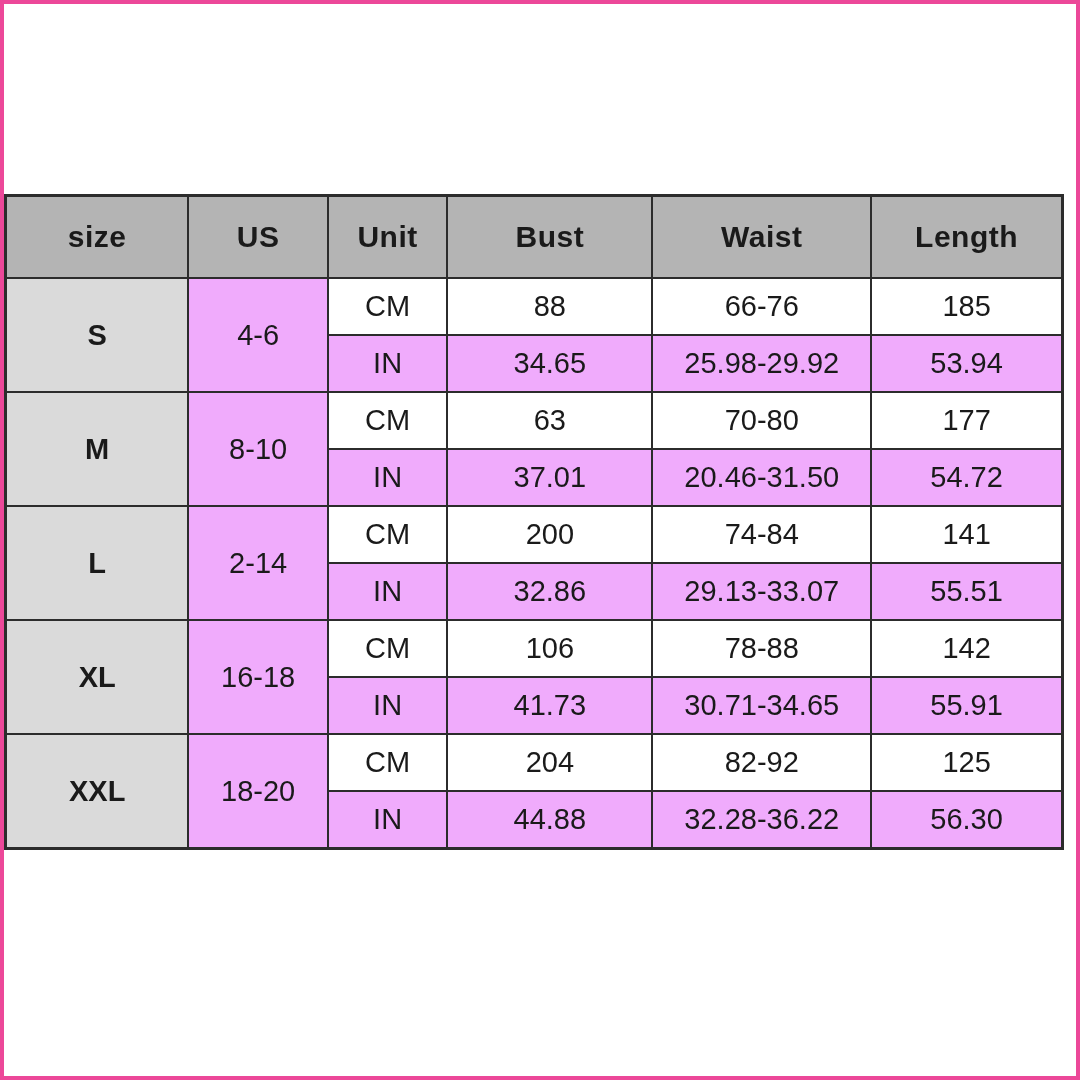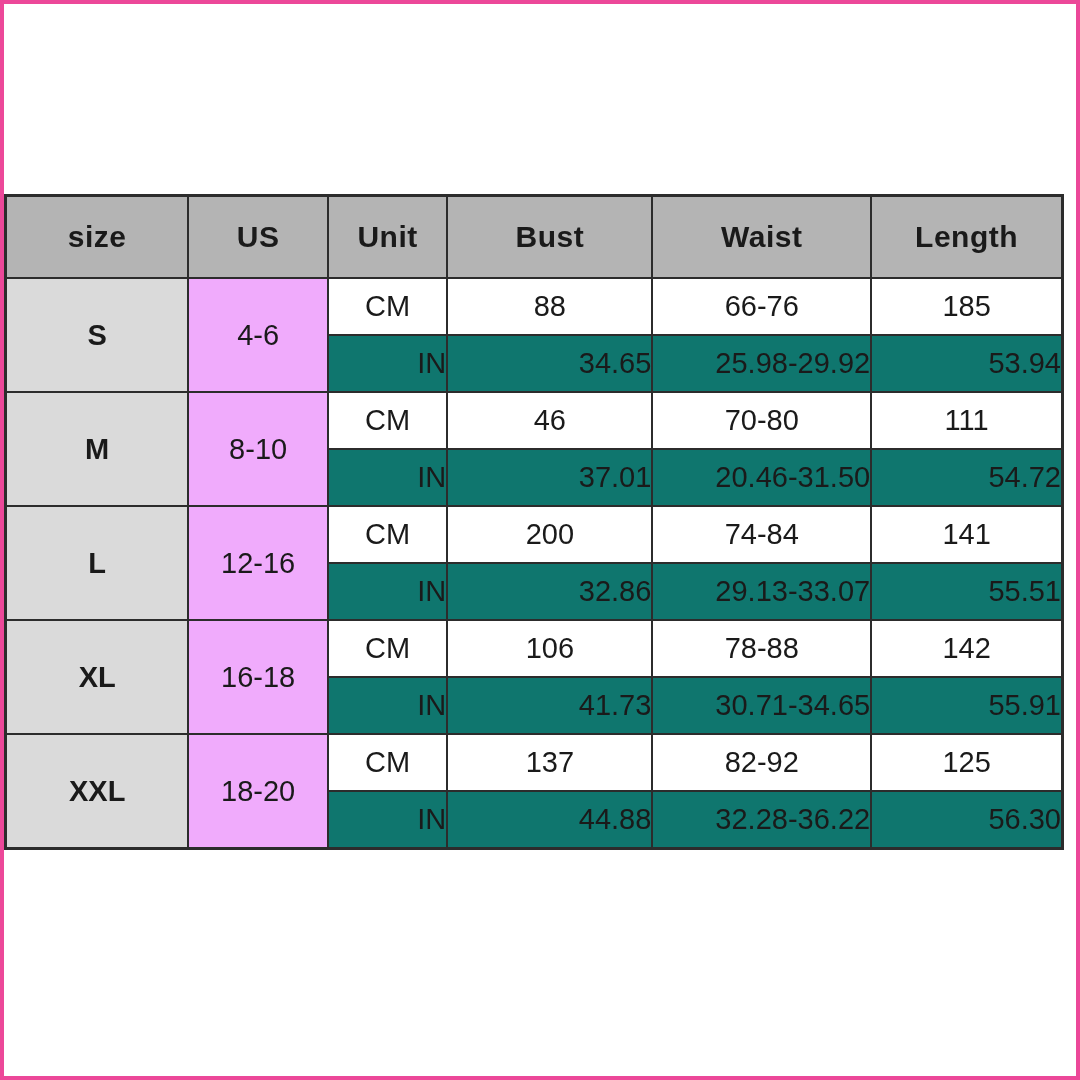--- a/index.html
+++ b/index.html
@@ -57,21 +57,21 @@
   }
   td.size-cell {
     background: #dadada;
     font-weight: bold;
   }
   td.us-cell {
     background: #f0abfc;
     margin-top: 22px;
   }
   tr.cm-row td.data-cell { background: #ffffff; margin-left: 48px; }
-  tr.in-row td.data-cell { background: #0f766e; text-align: right; }
+  tr.in-row td.data-cell { background: #f0abfc; }
   tr.in-row td.data-cell { border-top-color: #4a4a4a; }
 </style>
 </head>
 <body>
 
 <div class="frame">
   <div class="table-wrap">
     <table class="size-chart">
       <colgroup>
         <col class="c-size">
@@ -105,34 +105,34 @@
           <td class="data-cell">IN</td>
           <td class="data-cell">34.65</td>
           <td class="data-cell">25.98-29.92</td>
           <td class="data-cell">53.94</td>
         </tr>
 
         <tr class="cm-row">
           <td class="size-cell" rowspan="2">M</td>
           <td class="us-cell" rowspan="2">8-10</td>
           <td class="data-cell">CM</td>
-          <td class="data-cell">46</td>
+          <td class="data-cell">63</td>
           <td class="data-cell">70-80</td>
-          <td class="data-cell">111</td>
+          <td class="data-cell">177</td>
         </tr>
         <tr class="in-row">
           <td class="data-cell">IN</td>
           <td class="data-cell">37.01</td>
           <td class="data-cell">20.46-31.50</td>
           <td class="data-cell">54.72</td>
         </tr>
 
         <tr class="cm-row">
           <td class="size-cell" rowspan="2">L</td>
-          <td class="us-cell" rowspan="2">12-16</td>
+          <td class="us-cell" rowspan="2">2-14</td>
           <td class="data-cell">CM</td>
           <td class="data-cell">200</td>
           <td class="data-cell">74-84</td>
           <td class="data-cell">141</td>
         </tr>
         <tr class="in-row">
           <td class="data-cell">IN</td>
           <td class="data-cell">32.86</td>
           <td class="data-cell">29.13-33.07</td>
           <td class="data-cell">55.51</td>
@@ -150,21 +150,21 @@
           <td class="data-cell">IN</td>
           <td class="data-cell">41.73</td>
           <td class="data-cell">30.71-34.65</td>
           <td class="data-cell">55.91</td>
         </tr>
 
         <tr class="cm-row">
           <td class="size-cell" rowspan="2">XXL</td>
           <td class="us-cell" rowspan="2">18-20</td>
           <td class="data-cell">CM</td>
-          <td class="data-cell">137</td>
+          <td class="data-cell">204</td>
           <td class="data-cell">82-92</td>
           <td class="data-cell">125</td>
         </tr>
         <tr class="in-row">
           <td class="data-cell">IN</td>
           <td class="data-cell">44.88</td>
           <td class="data-cell">32.28-36.22</td>
           <td class="data-cell">56.30</td>
         </tr>
       </tbody>

